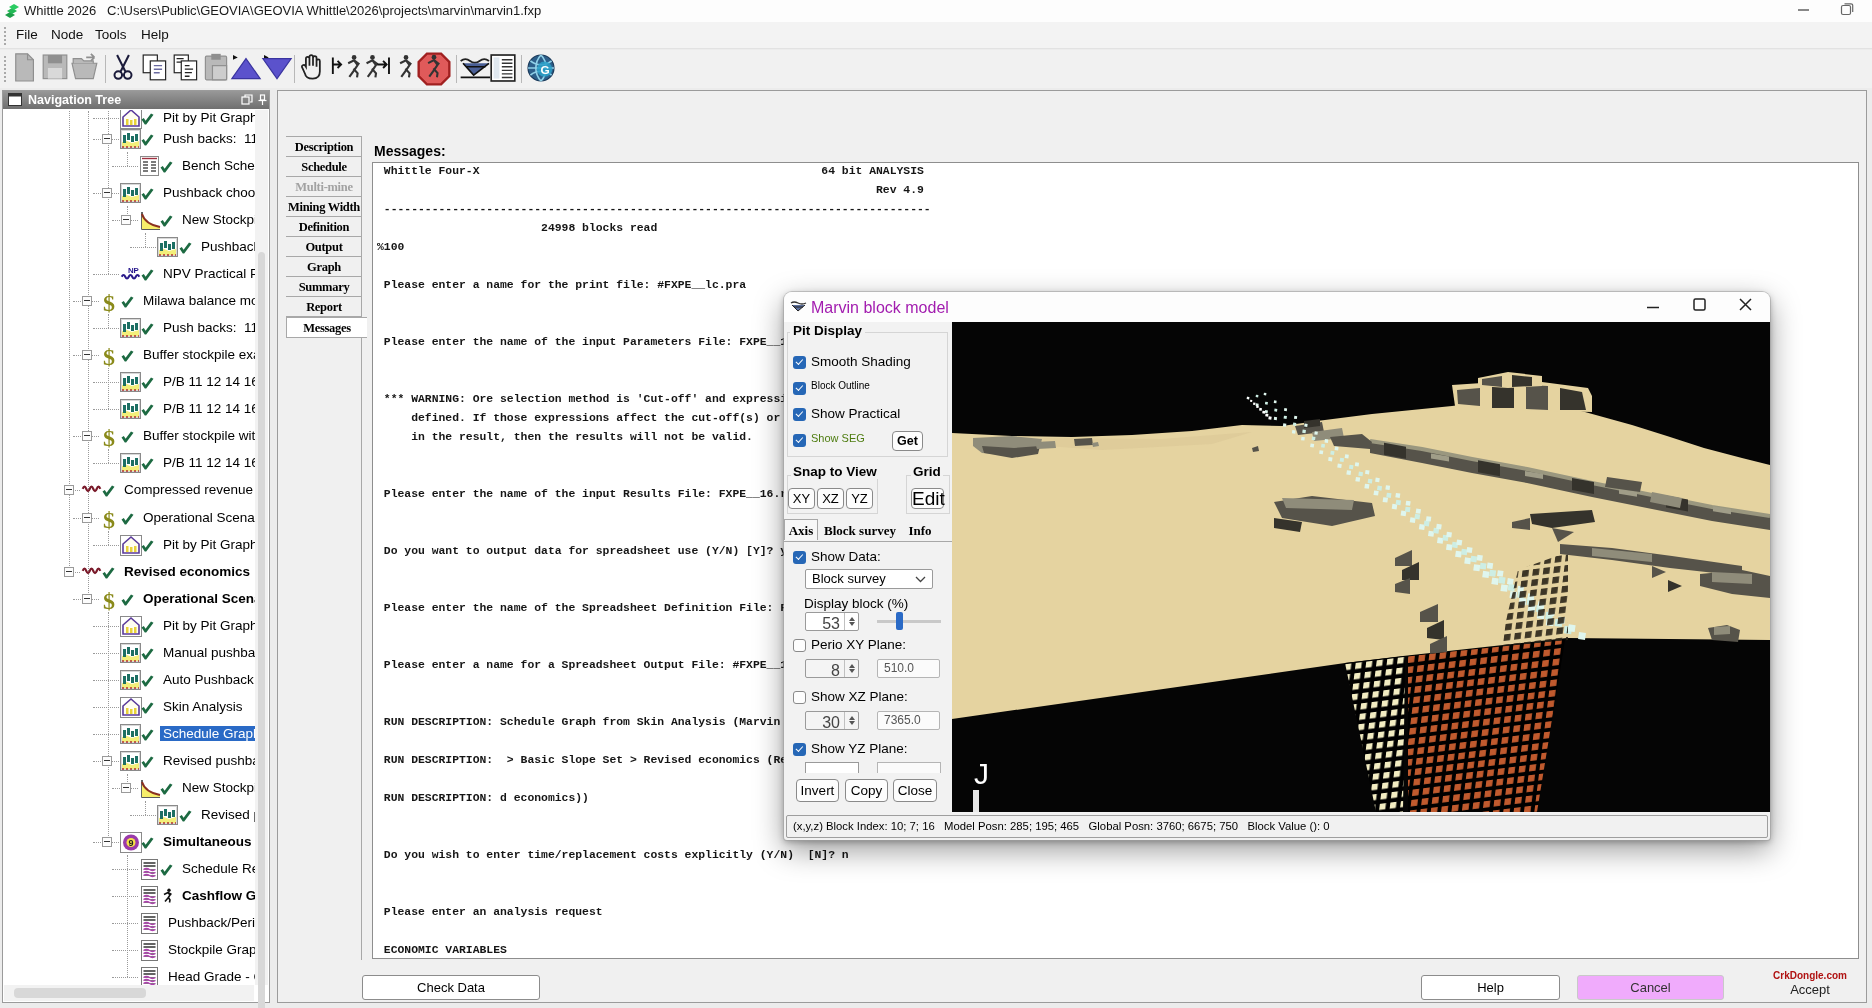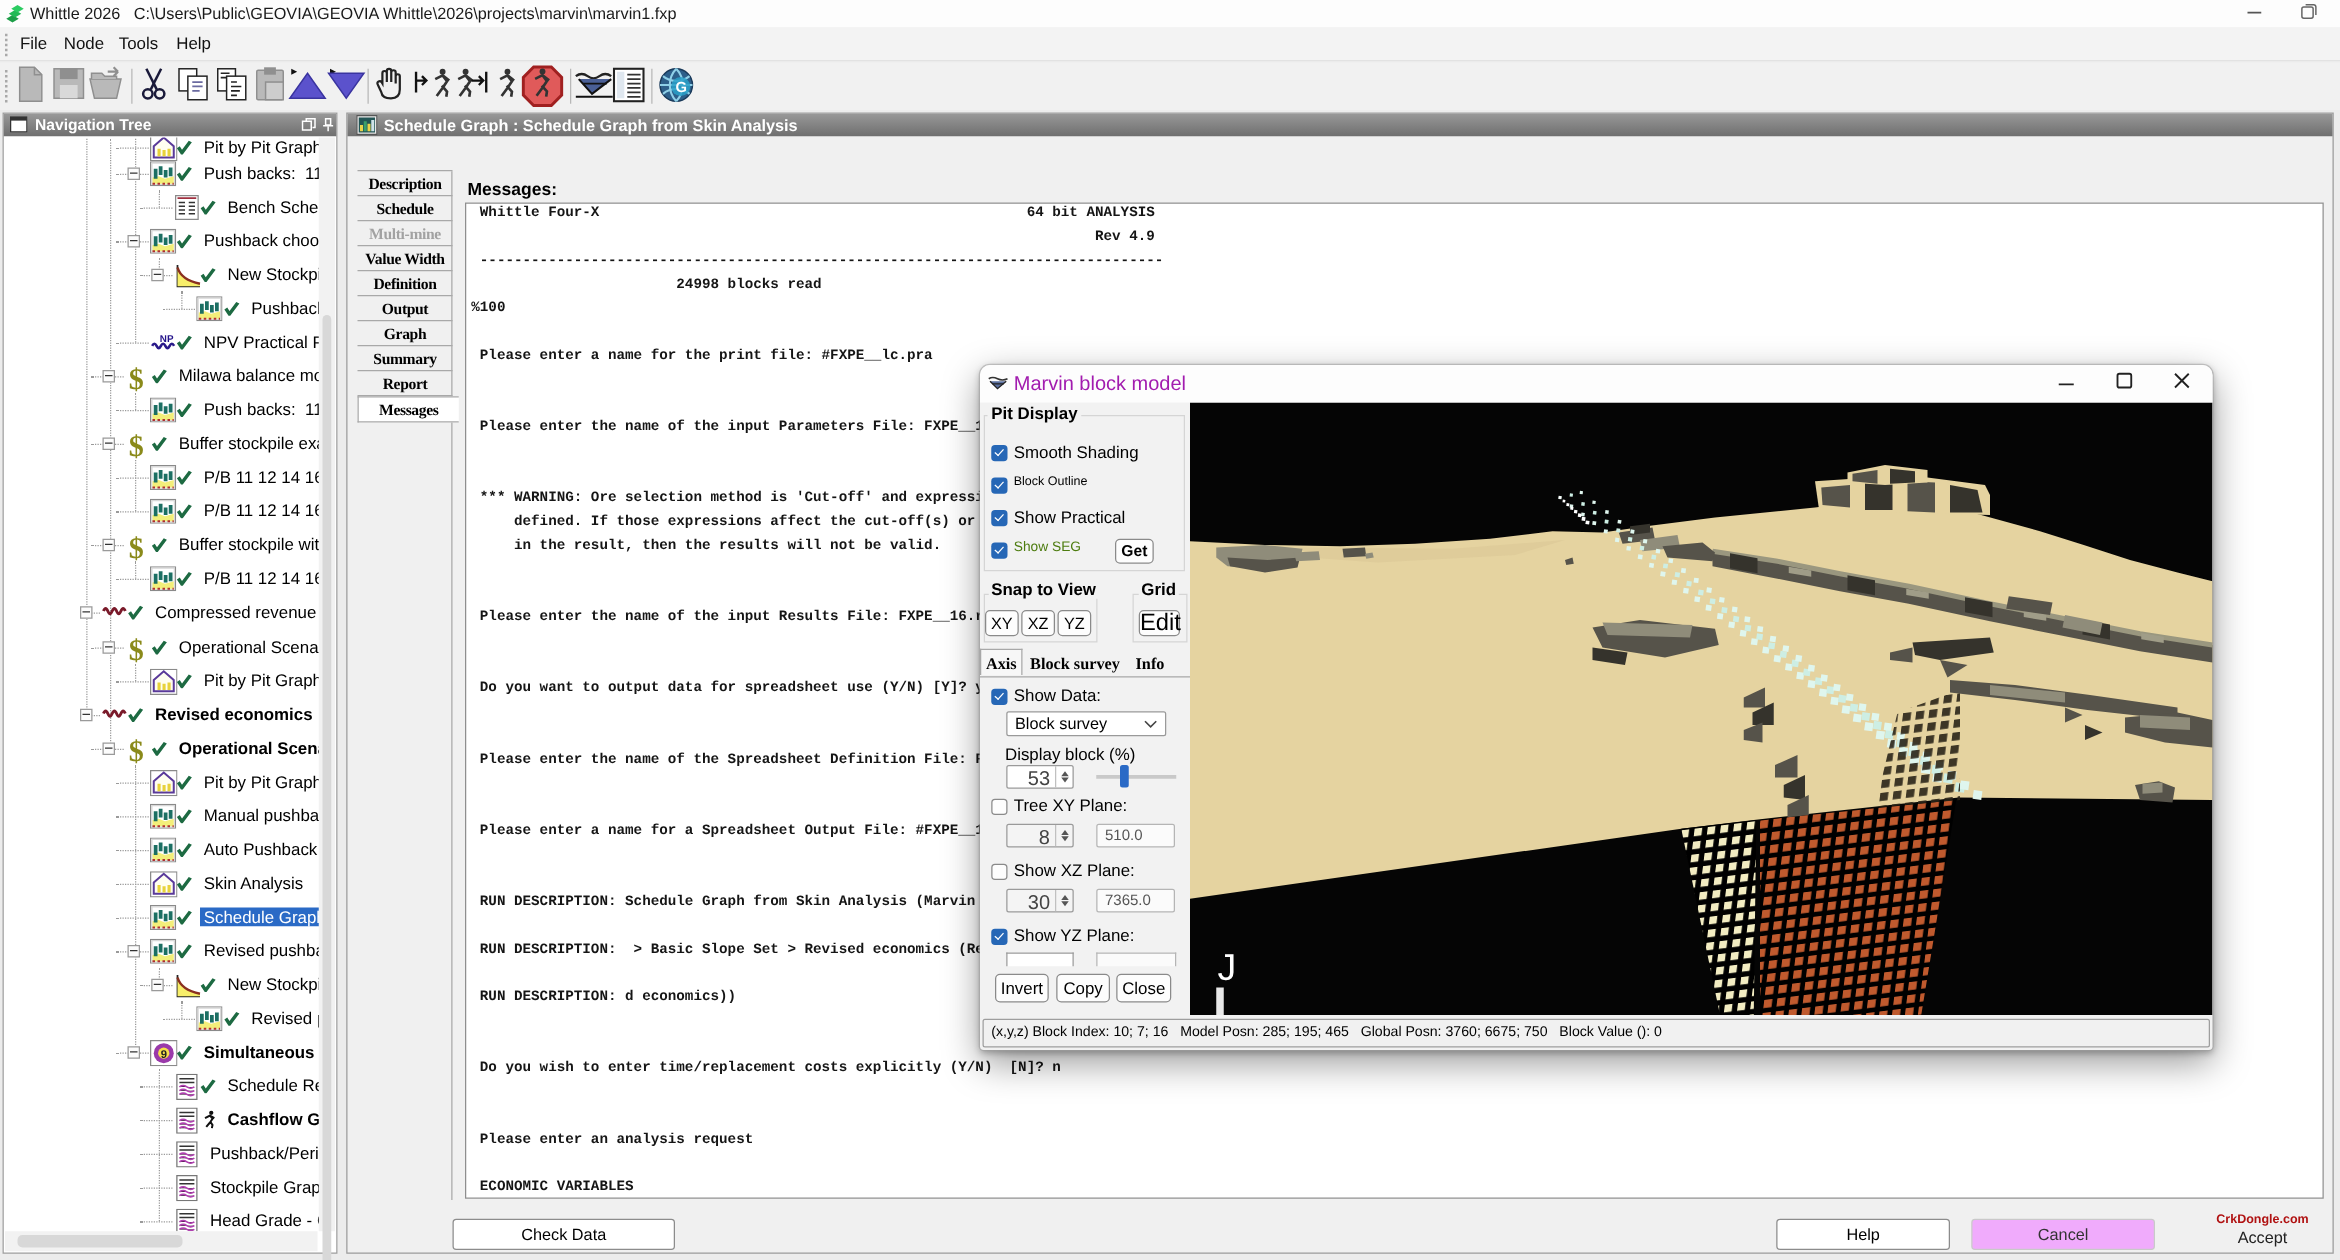--- a/index.html
+++ b/index.html
@@ -661,38 +661,27 @@
       </div>
     <div class="vsb">
         <div class="thumb"></div>
       </div>
     <div class="hsb">
         <div class="thumb"></div>
       </div>
   </div>
 
   <div id="mainpanel">
-    <div class="ptitle">
-      <svg class="abs" style="left:7px;top:1px" width="17" height="16" viewBox="0 0 17 16">
-        <rect x="0.5" y="0.5" width="16" height="15" fill="#e8e8e8" stroke="#555"></rect>
-        <rect x="2" y="2" width="13" height="12" fill="#255"></rect>
-        <rect x="3" y="8" width="2.4" height="5" fill="#e8d44a"></rect>
-        <rect x="6" y="5" width="2.4" height="8" fill="#3aa06a"></rect>
-        <rect x="9" y="7" width="2.4" height="6" fill="#e8d44a"></rect>
-        <rect x="12" y="4" width="2.4" height="9" fill="#cfe2e8"></rect>
-      </svg>
-      <span class="abs" style="left:29px;top:2px;font-size:13px">Schedule Graph : Schedule Graph from Skin Analysis</span>
-    </div>
     <div id="tabcol"></div>
     <div id="tabs">
         <div style="position:absolute;left:8px;top:45px;width:76px;border-top:1px solid #a8a8a8"></div>
         <div class="vtab" style="top:46px;">Description</div>
         <div class="vtab" style="top:66px;">Schedule</div>
         <div class="vtab" style="top:86px;color:#a2a2a2;">Multi-mine</div>
-        <div class="vtab" style="top:106px;">Value Width</div>
+        <div class="vtab" style="top:106px;">Mining Width</div>
         <div class="vtab" style="top:126px;">Definition</div>
         <div class="vtab" style="top:146px;">Output</div>
         <div class="vtab" style="top:166px;">Graph</div>
         <div class="vtab" style="top:186px;">Summary</div>
         <div class="vtab" style="top:206px;">Report</div>
         <div class="vtab" style="top:226px;background:#fff;border:1px solid #a8a8a8;border-right:none;width:81px;height:21px;line-height:21px;">Messages</div>
       </div>
     <div id="msglabel">Messages:</div>
     <div id="msgbox">
         <pre id="msgpre"> Whittle Four-X                                                  64 bit ANALYSIS
@@ -794,21 +783,21 @@
             <path d="M1 1 L5.5 5.5 L10 1" fill="none" stroke="#444" stroke-width="1.3"></path>
           </svg></div>
         <div class="dlab" style="left:20px;top:304px;font-size:13.5px;color:#000">Display block (%)</div>
         <div class="spin" style="left:21px;top:320px">
           <span class="val">53</span>
           <span class="arr"></span>
         </div>
         <div style="position:absolute;left:93px;top:328px;width:64px;height:3px;background:#c9c9c9"></div>
         <div style="position:absolute;left:112px;top:320px;width:7px;height:18px;background:#2a6ac6;border-radius:2px"></div>
         <div class="cb off" style="left:9px;top:347px"></div>
-        <div class="dlab" style="left:27px;top:345px;font-size:13.5px;color:#000">Tree XY Plane:</div>
+        <div class="dlab" style="left:27px;top:345px;font-size:13.5px;color:#000">Perio XY Plane:</div>
         <div class="spin" style="left:21px;top:367px;background:#f4f4f4">
           <span class="val">8</span>
           <span class="arr"></span>
         </div>
         <div class="fld" style="left:93px;top:367px">510.0</div>
         <div class="cb off" style="left:9px;top:399px"></div>
         <div class="dlab" style="left:27px;top:397px;font-size:13.5px;color:#000">Show XZ Plane:</div>
         <div class="spin" style="left:21px;top:419px;background:#f4f4f4">
           <span class="val">30</span>
           <span class="arr"></span>

